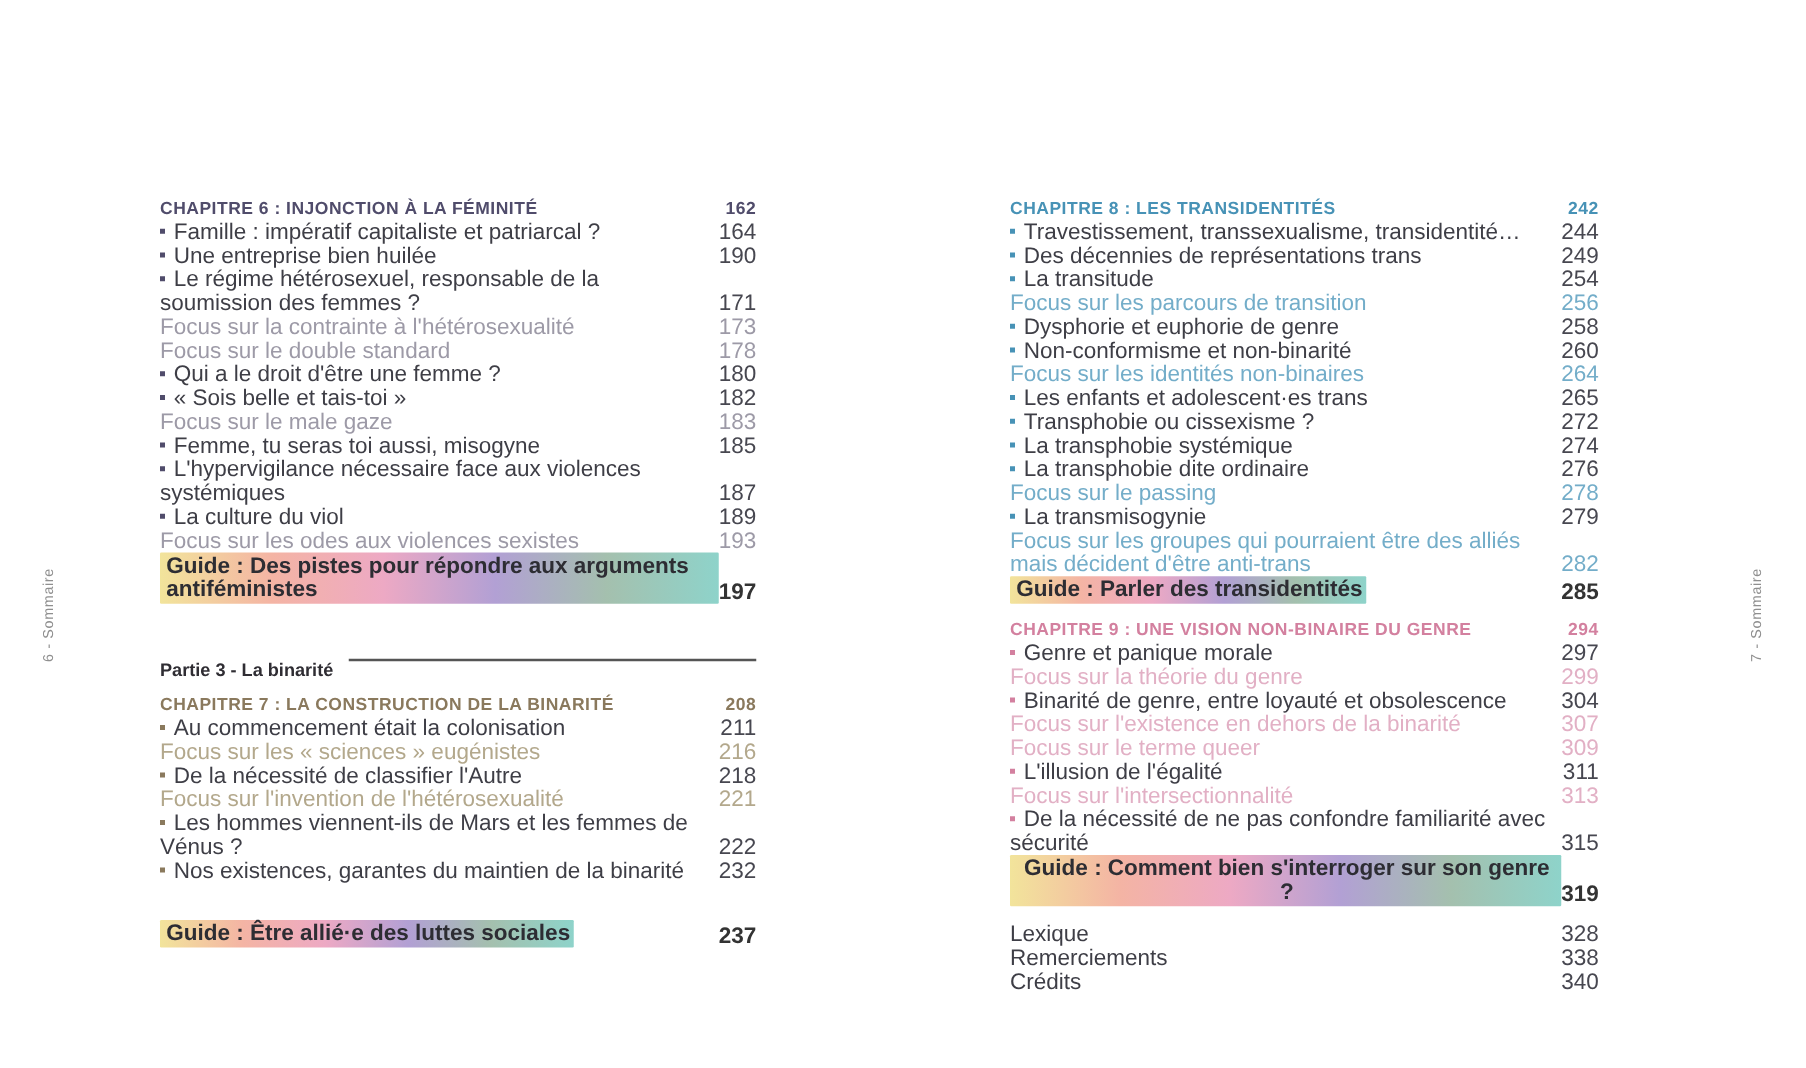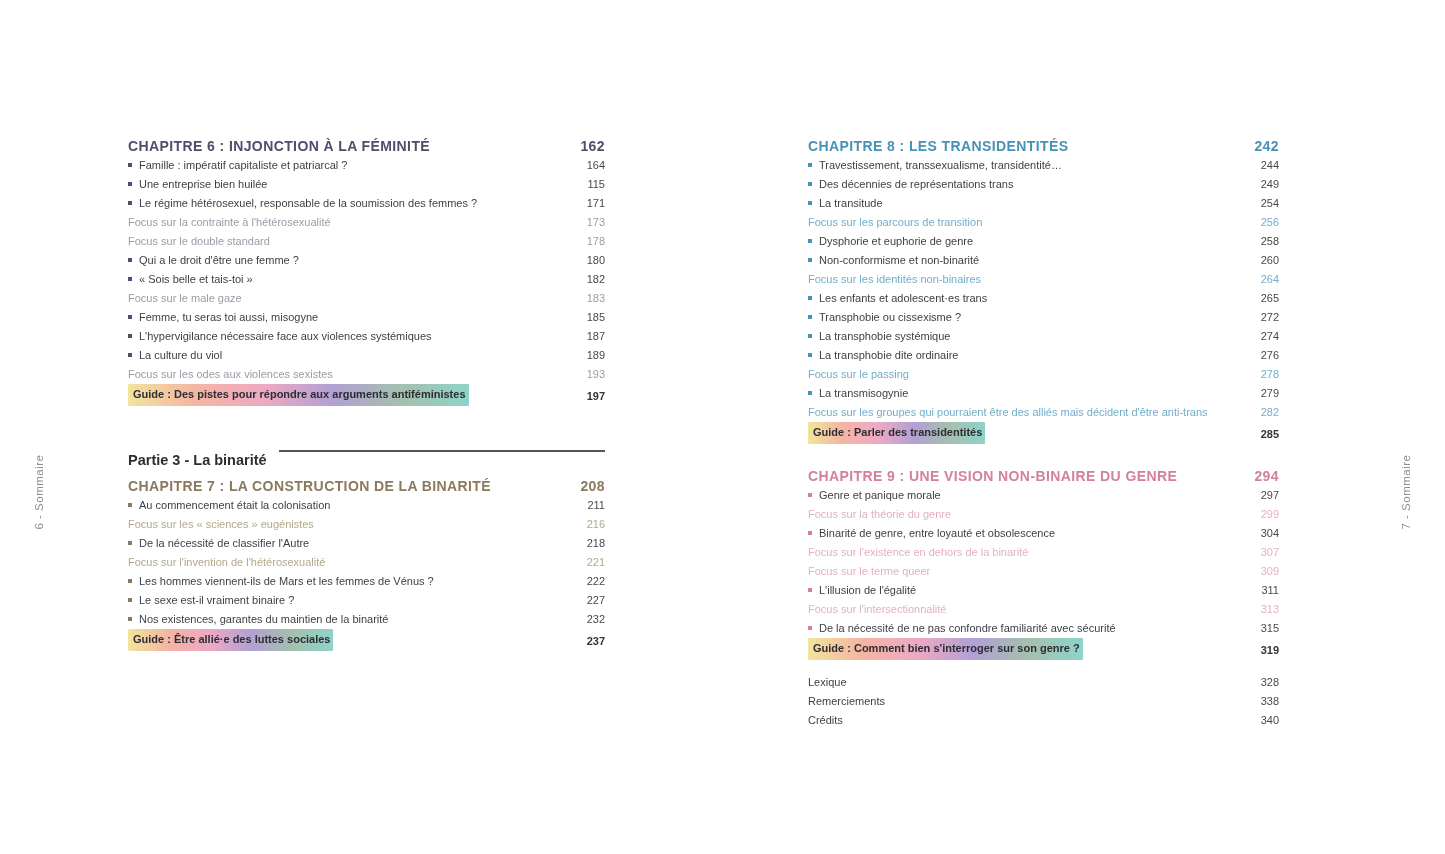--- a/index.html
+++ b/index.html
@@ -2,25 +2,25 @@
 <html><head>
 <meta charset="utf-8">
 <style>
   html,body{margin:0;padding:0;}
   body{
     width:1445px;height:854px;position:relative;overflow:hidden;
     background:#ffffff;
     font-family:"Liberation Sans", sans-serif;
     -webkit-font-smoothing:antialiased;
   }
-  .col{position:absolute;top:136px;}
+  .col{position:absolute;top:156px;}
   #col-left{left:128px;width:477px;}
   #col-right{left:808px;width:471px;}
 
-  .row{display:flex;align-items:flex-end;line-height:19px;font-size:11px;color:#3e3e46;}
+  .row{display:flex;align-items:flex-end;line-height:19px;font-size:18px;color:#3e3e46;}
   .row .label{flex:1;padding-right:10px;}
   .row .page{white-space:nowrap;color:#474750;}
 
   .row.heading{font-weight:bold;font-size:14px;letter-spacing:.4px;line-height:20px;}
   .row.heading .htitle{color:var(--accent);}
   .row.heading .page{color:var(--accent);font-weight:bold;}
 
   .bullet{display:inline-block;width:4px;height:4px;background:var(--accent);
           margin:0 7px 2px 0;vertical-align:middle;}
 
@@ -29,21 +29,21 @@
   .row.guide{font-weight:bold;}
   .row.guide .label{flex:0 1 auto;padding:1px 3px 2px 5px;color:#2d2d33;border-radius:1px;}
   .row.guide .spacer{flex:1;}
   .row.guide .page{color:#333;}
 
   .part-row{display:flex;align-items:flex-start;margin-top:44px;margin-bottom:6px;
             font-weight:bold;font-size:14.5px;color:#2f2d33;line-height:20px;}
   .part-rule{flex:1;height:1.5px;background:#555;margin-left:12px;}
 
   #col-left .part-row + .block{margin-top:0;}
-  #col-right .block + .block{margin-top:22px;}
+  #col-right .block + .block{margin-top:10px;}
   .plain-list{margin-top:13px;}
   .plain-list .row{color:#3e3e46;align-items:center;}
 
   .margin-label{
     position:absolute;color:#8f8f8f;font-size:11.5px;letter-spacing:.5px;
     white-space:nowrap;transform:translate(-50%,-50%) rotate(-90deg);
   }
   #margin-left{left:39px;top:492px;}
   #margin-right{left:1406px;top:492px;}
 </style>
@@ -57,21 +57,21 @@
       <div class="row heading">
         <span class="label htitle">CHAPITRE 6 : INJONCTION À LA FÉMINITÉ</span>
         <span class="page">162</span>
       </div>
       <div class="row item">
         <span class="label"><span class="bullet"></span>Famille : impératif capitaliste et patriarcal ?</span>
         <span class="page">164</span>
       </div>
       <div class="row item">
         <span class="label"><span class="bullet"></span>Une entreprise bien huilée</span>
-        <span class="page">115</span>
+        <span class="page">190</span>
       </div>
       <div class="row item">
         <span class="label"><span class="bullet"></span>Le régime hétérosexuel, responsable de la soumission des femmes ?</span>
         <span class="page">171</span>
       </div>
       <div class="row focus">
         <span class="label">Focus sur la contrainte à l'hétérosexualité</span>
         <span class="page">173</span>
       </div>
       <div class="row focus">
@@ -135,29 +135,25 @@
       </div>
       <div class="row focus">
         <span class="label">Focus sur l'invention de l'hétérosexualité</span>
         <span class="page">221</span>
       </div>
       <div class="row item">
         <span class="label"><span class="bullet"></span>Les hommes viennent-ils de Mars et les femmes de Vénus ?</span>
         <span class="page">222</span>
       </div>
       <div class="row item">
-        <span class="label"><span class="bullet"></span>Le sexe est-il vraiment binaire ?</span>
-        <span class="page">227</span>
-      </div>
-      <div class="row item">
         <span class="label"><span class="bullet"></span>Nos existences, garantes du maintien de la binarité</span>
         <span class="page">232</span>
       </div>
       <div class="row guide">
-        <span class="label" style="background: linear-gradient(90deg, rgb(242, 228, 155), rgb(244, 180, 164), rgb(237, 169, 196), rgb(178, 160, 212), rgb(164, 192, 174), rgb(142, 211, 202));">Guide : Être allié·e des luttes sociales</span>
+        <span class="label" style="background: linear-gradient(90deg, rgb(242, 228, 155), rgb(244, 180, 164), rgb(237, 169, 196), rgb(178, 160, 212), rgb(164, 192, 174), rgb(142, 211, 202)); margin-top: 30px;">Guide : Être allié·e des luttes sociales</span>
         <span class="spacer"></span>
         <span class="page">237</span>
       </div>
     </div>
   </div>
 
 <div class="col" id="col-right">
     <div class="block" style="--accent: #4792b6; --focus: #73adc9;">
       <div class="row heading">
         <span class="label htitle">CHAPITRE 8 : LES TRANSIDENTITÉS</span>

